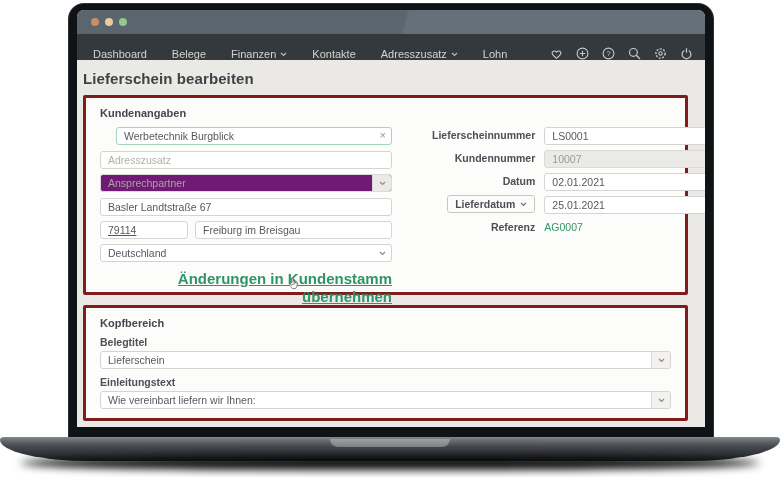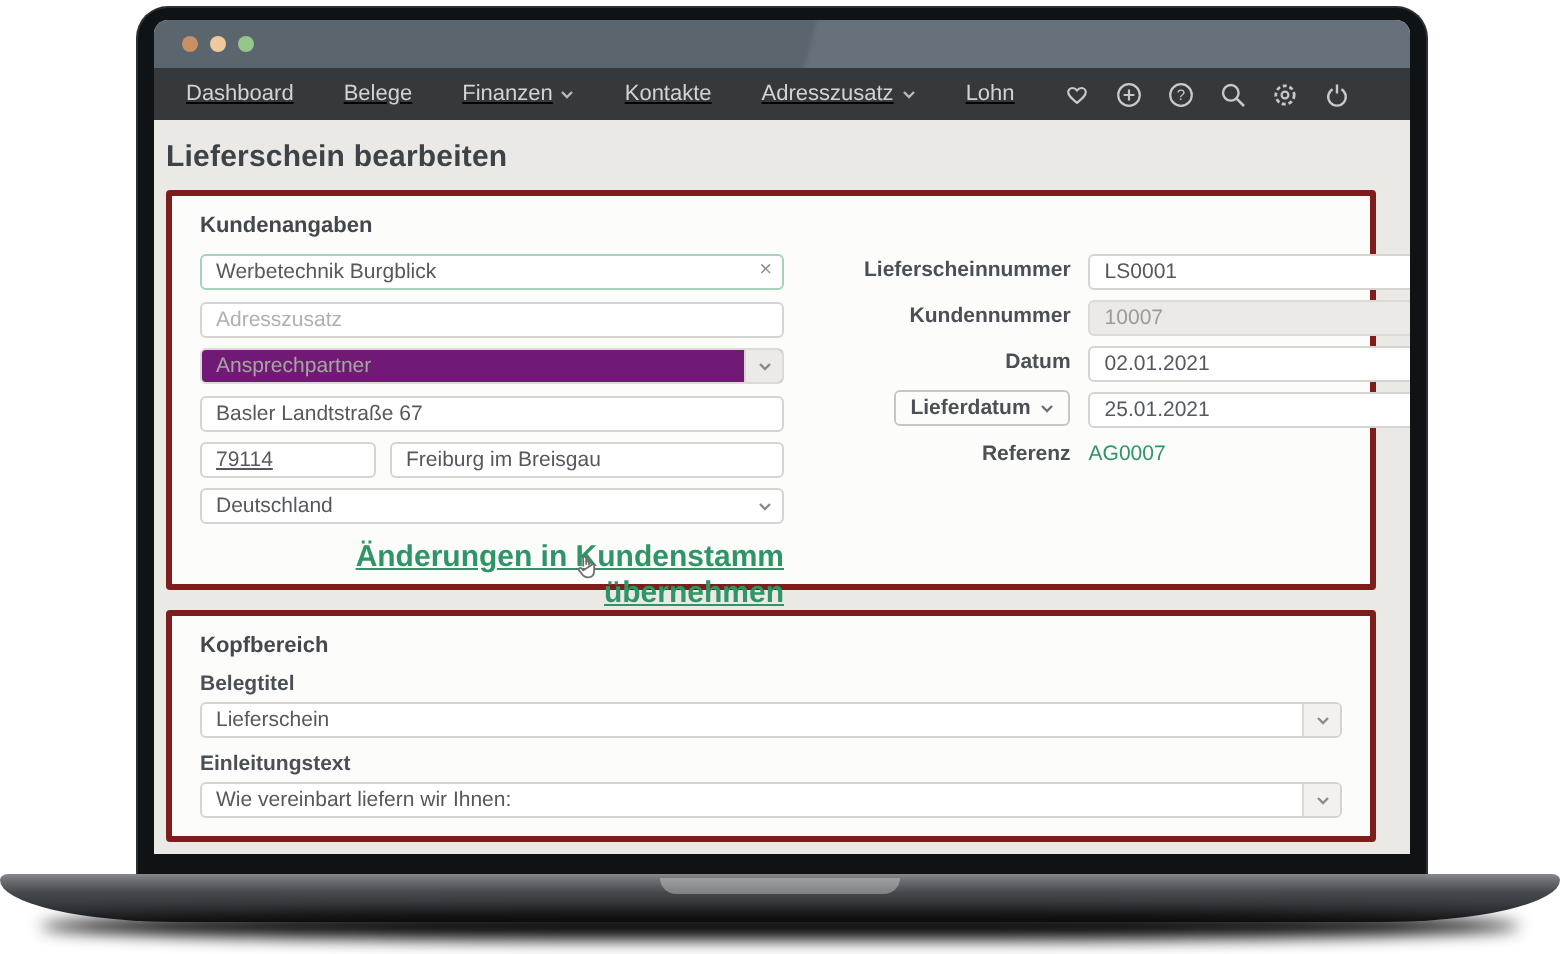--- a/index.html
+++ b/index.html
@@ -33,21 +33,21 @@
   }
   
   .titlebar {
     height:24px; flex:0 0 24px; display:flex; align-items:center; padding-left:14px; gap:6px;
     background:linear-gradient(105deg, #5b656e 52%, #66707a 52.5%);
   }
   .dot { width:8px; height:8px; border-radius:50%; }
   
   .navbar {
     height:26px; flex:0 0 26px; background:#35393c; display:flex;
-    align-items:center; justify-content:space-between; padding:0 30px 0 16px;text-decoration:underline;
+    align-items:flex-end; justify-content:space-between; padding:0 12px 0 16px;
   }
   .nav-left { display:flex; align-items:center; gap:25px; }
   .nav-item { display:flex; align-items:center; gap:4px; color:#d2d3d4; font-size:11px; cursor:pointer; white-space:nowrap; }
   .nav-icons { display:flex; align-items:center; gap:13px; }
   .nav-icons svg { display:block; cursor:pointer; }
   
   .content { flex:1 1 auto; min-height:0; overflow:hidden; padding:10px 17px 0 6px; }
   h1 { font-size:15px; font-weight:bold; color:#3e4348; margin-bottom:8px; letter-spacing:0.1px; }
   .panel {
     background:#fcfcfb; border:3px solid #7f1d1d; border-radius:2px;
@@ -57,21 +57,21 @@
   .cols { display:flex; gap:40px; }
   .col-left { flex:0 0 292px; }
   .col-right { flex:1 1 auto; }
   .frow { margin-bottom:5px; }
   .tbox, .selbox {
     height:18px; width:100%; border:1px solid #d6d4d0; border-radius:3px; background:#fff;
     font-family:"Liberation Sans", sans-serif; font-size:10.5px; color:#55595e;
   }
   input.tbox { padding:0 7px; outline:none; }
   input.tbox::placeholder { color:#b2b0ab; opacity:1; }
-  .inputwrap { position:relative; }
+  .inputwrap { position:relative;margin-left:16px; }
   .inputwrap input { padding-right:18px; }
   .focus input { border-color:#a5d4ba; }
   .clear-x {
     position:absolute; right:6px; top:2px; color:#97958f; font-size:11px; line-height:14px; cursor:pointer;
   }
   .selbox { display:flex; align-items:center; overflow:hidden; cursor:pointer; }
   .selbox .sel-text { flex:1 1 auto; padding:0 7px; white-space:nowrap; }
   .selbox .addon {
     flex:0 0 19px; align-self:stretch; display:flex; align-items:center; justify-content:center;
     border-left:1px solid #dbd9d5; background:#f2f1ef;

